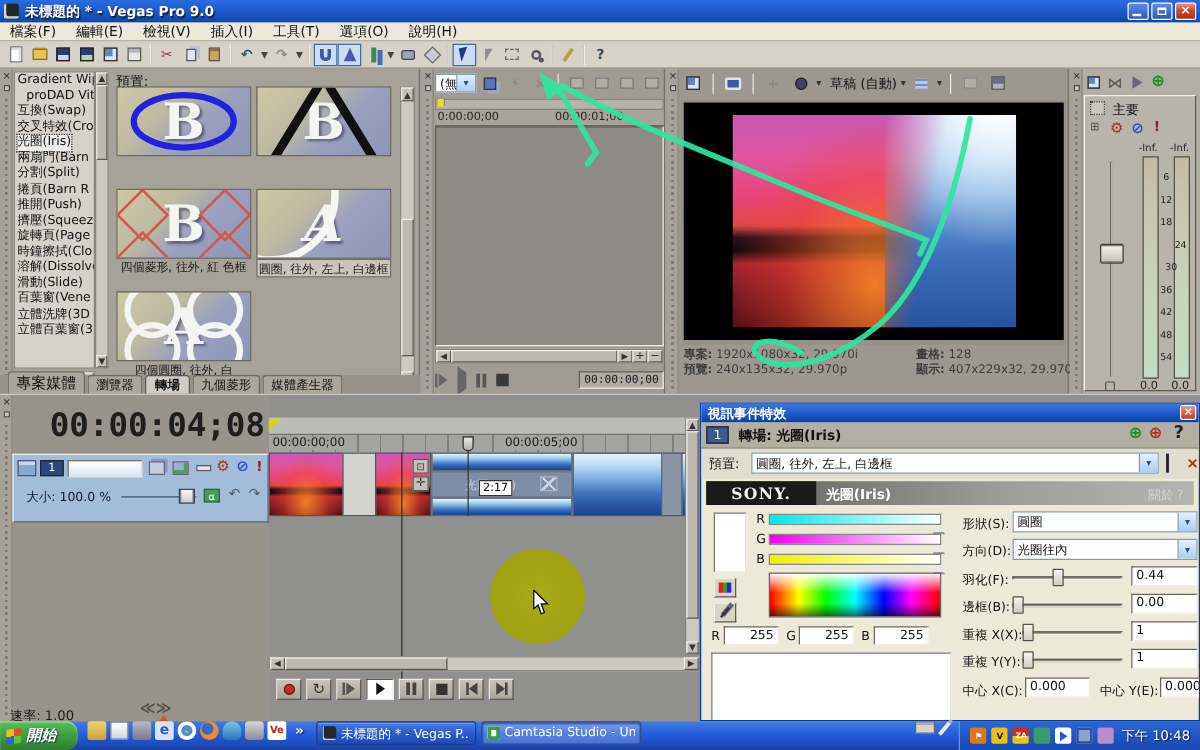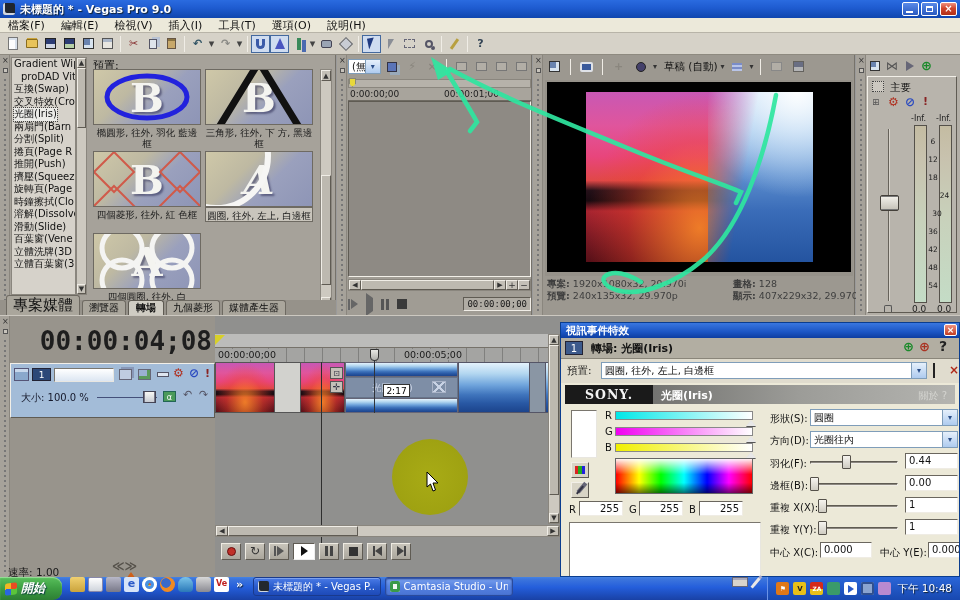--- a/index.html
+++ b/index.html
@@ -142,21 +142,21 @@
   </div>
 
   <div class="a" style="left:11px;top:2px;width:65px;height:238px;background:#d6d2ca;border:1px solid #8a867e;overflow:hidden;font-size:10px;line-height:12.5px;padding-left:2px;white-space:nowrap">
     <div>Gradient Wip</div>
     <div style="padding-left:7px">proDAD Vita</div>
     <div>互換(Swap)</div>
     <div>交叉特效(Cro</div>
     <div style="background:#ecece8;outline:1px dotted #444;display:inline-block">光圈(Iris)</div>
     <div>兩扇門(Barn</div>
     <div>分割(Split)</div>
-    <div>捲頁(Page R</div>
+    <div>捲頁(Barn R</div>
     <div>推開(Push)</div>
     <div>擠壓(Squeez</div>
     <div>旋轉頁(Page</div>
     <div>時鐘擦拭(Clo</div>
     <div>溶解(Dissolve</div>
     <div>滑動(Slide)</div>
     <div>百葉窗(Vene</div>
     <div>立體洗牌(3D</div>
     <div>立體百葉窗(3</div>
   </div>
@@ -173,30 +173,28 @@
   <div class="a" style="left:93px;top:3px;font-size:11px">預置:</div>
   <div class="a" style="left:93px;top:14px;width:224px;height:240px;overflow:hidden">
 
     <div class="a" style="left:0;top:0;width:108px">
       <div class="thumbB">
           <span class="B">B</span>
         <svg width="106" height="54" style="position:absolute;left:0;top:0">
             <ellipse cx="53" cy="27" rx="40" ry="21" fill="none" stroke="#2222dd" stroke-width="5"></ellipse>
           </svg>
       </div>
-      <div class="cap">橢圓形, 往外, 羽化 藍邊框</div>
     </div>
     <div class="a" style="left:112px;top:0;width:108px">
       <div class="thumbB">
           <span class="B">B</span>
         <svg width="106" height="54" style="position:absolute;left:0;top:0">
             <path d="M53,-8 L10,62 M53,-8 L96,62" fill="none" stroke="#111" stroke-width="7"></path>
           </svg>
       </div>
-      <div class="cap">三角形, 往外, 下 方, 黑邊框</div>
     </div>
 
     <div class="a" style="left:0;top:82px;width:108px">
       <div class="thumbB">
           <span class="B">B</span>
         <svg width="106" height="54" style="position:absolute;left:0;top:0">
             <path d="M20,0 L40,20 L20,40 L0,20 Z M86,0 L106,20 L86,40 L66,20 Z M20,34 L40,54 L20,74 L0,54 Z M86,34 L106,54 L86,74 L66,54 Z" fill="none" stroke="#d05a4a" stroke-width="2"></path>
           </svg>
       </div>
       <div class="cap">四個菱形, 往外, 紅 色框</div>
@@ -224,21 +222,21 @@
       <div class="cap">四個圓圈, 往外, 白</div>
     </div>
   </div>
   <div class="a sb" style="left:320px;top:14px;width:12px;height:240px">
     <div class="sbtn" style="height:11px">▲</div>
     <div style="position:absolute;top:105px;width:100%;height:110px;background:#bdb9b0;border:1px solid;border-color:#f0ede6 #5f5b53 #5f5b53 #f0ede6"></div>
     <div class="sbtn" style="height:11px;position:absolute;bottom:0;width:100%">▼</div>
   </div>
 
   <div class="a" style="left:0;top:245px;width:336px;height:15px;background:#96928a;display:flex;align-items:flex-end;padding-left:6px;gap:2px">
-    <span style="background:#aaa69c;border:1px solid #6e6a62;border-bottom:none;border-radius:3px 3px 0 0;padding:0 6px;font-size:15px">專案媒體</span>
+    <span style="background:#aaa69c;border:1px solid #6e6a62;border-bottom:none;border-radius:3px 3px 0 0;padding:0 6px;font-size:12px">專案媒體</span>
     <span style="background:#aaa69c;border:1px solid #6e6a62;border-bottom:none;border-radius:3px 3px 0 0;padding:0 6px;font-size:10px">瀏覽器</span>
     <span style="background:#cfccc3;border:1px solid #5e5a52;border-bottom:none;border-radius:3px 3px 0 0;padding:0 7px;font-size:10px;font-weight:bold">轉場</span>
     <span style="background:#aaa69c;border:1px solid #6e6a62;border-bottom:none;border-radius:3px 3px 0 0;padding:0 6px;font-size:10px">九個菱形</span>
     <span style="background:#aaa69c;border:1px solid #6e6a62;border-bottom:none;border-radius:3px 3px 0 0;padding:0 6px;font-size:10px">媒體產生器</span>
   </div>
 </div>
 
 <div class="a" style="left:337px;top:55px;width:195px;height:260px;background:#a09c94;border-right:1px solid #76726a">
   <div class="a grip" style="left:0;top:0;width:10px;height:260px">
       <span class="gx">×</span>

